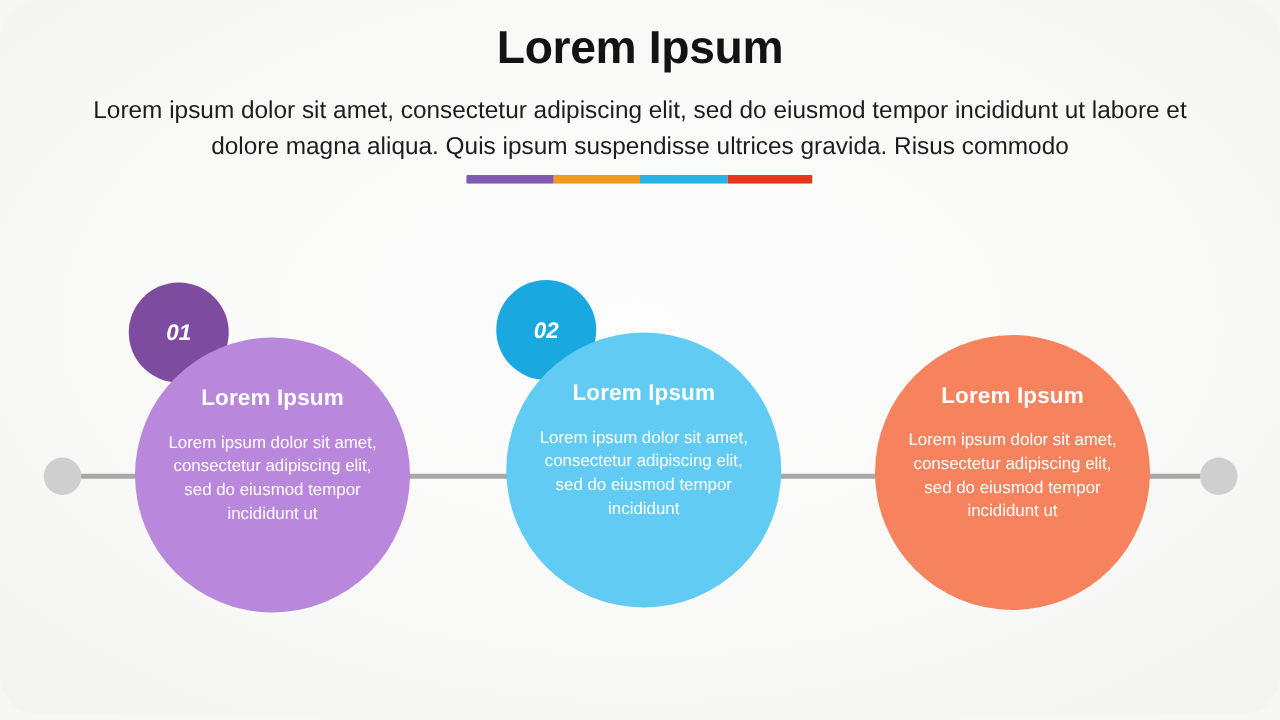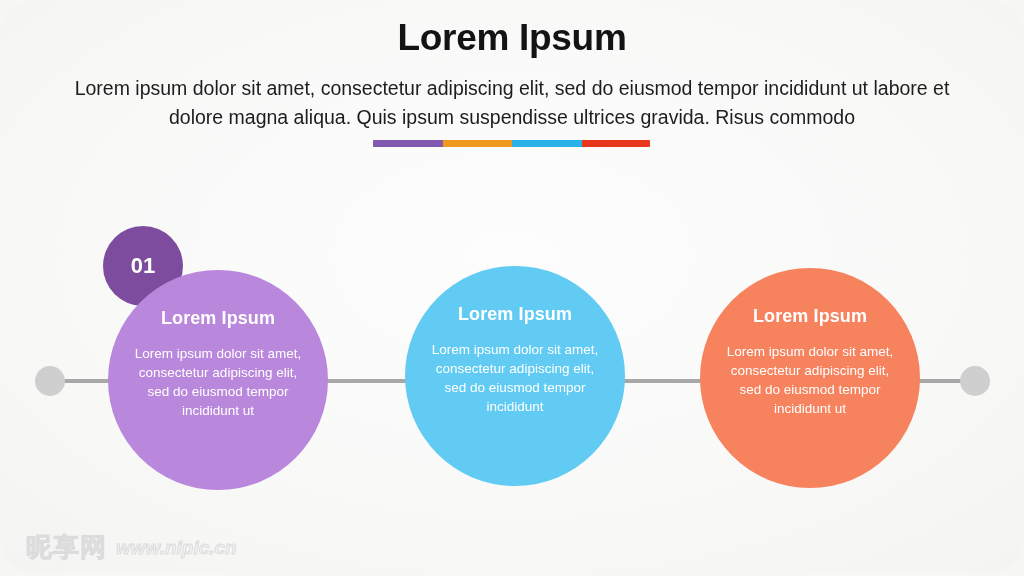--- a/index.html
+++ b/index.html
@@ -126,24 +126,25 @@
 
   .step-badge {
     position: absolute;
     left: -5px; top: -44px;
     width: 80px;
     height: 80px;
     border-radius: 50%;
     display: flex;
     align-items: center;
     justify-content: center;
-    font-size: 22px;
+    font-size: 18px;
     font-weight: bold;
     color: #ffffff;
     z-index: 3;
+    font-style: italic;
   }
   .step-bubble { z-index: 4; }
   .step-1 .step-badge { left: -5px; top: -44px; }
   .step-2 .step-badge { left: -8px; top: -42px; }
   .step-3 .step-badge { left: -8px; top: -42px; }
 
   
   .watermark {
     position: absolute;
     left: 26px; top: 534px;
@@ -204,32 +205,29 @@
 
   <div class="step step-1">
     <div class="step-badge" style="background-color: rgb(125, 76, 158);">01</div>
     <div class="step-bubble" style="background-color: rgb(185, 135, 219);">
       <div class="step-heading">Lorem Ipsum</div>
       <div class="step-body">Lorem ipsum dolor sit amet, consectetur adipiscing elit, sed do eiusmod tempor incididunt ut</div>
     </div>
   </div>
 
   <div class="step step-2">
+    <div class="step-badge" style="background-color: rgb(25, 168, 224);">02</div>
     <div class="step-bubble" style="background-color: rgb(97, 203, 243);">
       <div class="step-heading">Lorem Ipsum</div>
       <div class="step-body">Lorem ipsum dolor sit amet, consectetur adipiscing elit, sed do eiusmod tempor incididunt</div>
     </div>
   </div>
 
   <div class="step step-3">
     <div class="step-bubble" style="background-color: rgb(246, 130, 94);">
       <div class="step-heading">Lorem Ipsum</div>
       <div class="step-body">Lorem ipsum dolor sit amet, consectetur adipiscing elit, sed do eiusmod tempor incididunt ut</div>
     </div>
   </div>
 
-  <div class="watermark">
-    <span class="watermark-cn">昵享网</span>
-    <span class="watermark-url">www.nipic.cn</span>
-  </div>
 
 
 </div>
 
 </body></html>

